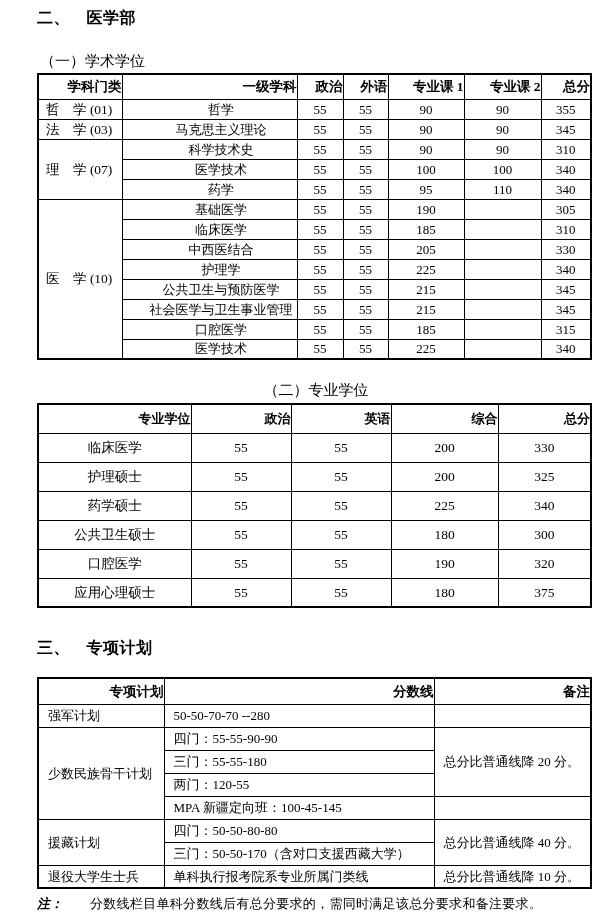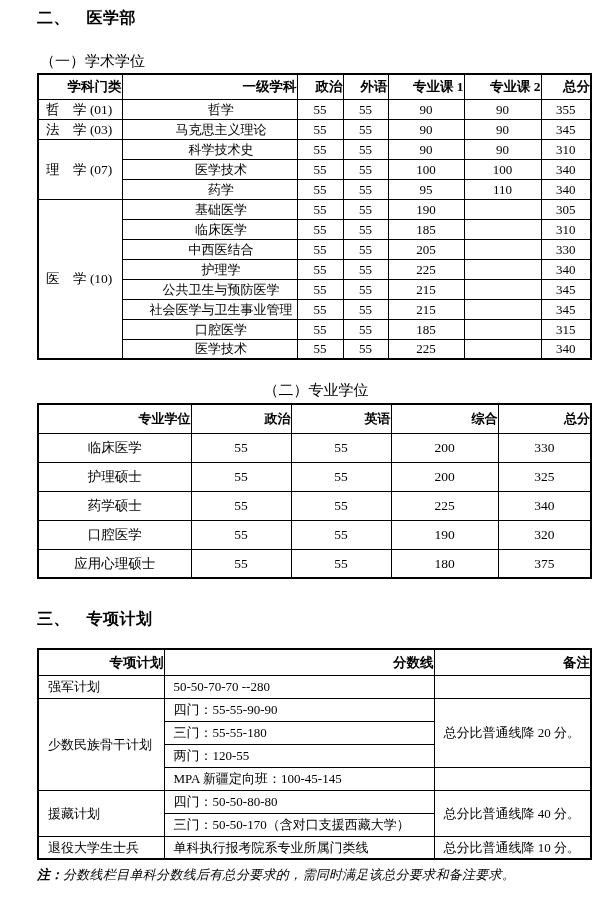--- a/index.html
+++ b/index.html
@@ -51,21 +51,21 @@
   .t2 th { height:29px; font-size:13px; }
   .t2 td { height:29px; text-align:center; font-size:13.5px; }
 
   
   .t3 { margin-top:19px; }
   .t3 th { height:26px; }
   .t3 td { height:23px; text-align:left; padding-left:9px; }
 
   .note-line { margin-top:7px; font-size:13px; line-height:16px; }
   .note-label { font-weight:bold; font-style:italic; }
-  .note-text { font-style:italic; letter-spacing:0.3px; }
+  .note-text { letter-spacing:0.3px;margin-left:27px; }
 </style>
 </head>
 <body>
 
 <div class="page">
 
   <div class="section-heading">二、　医学部</div>
 
   <div class="subsection-heading sub1">（一）学术学位</div>
 
@@ -237,20 +237,27 @@
         <td>325</td>
       </tr>
       <tr>
         <td>药学硕士</td>
         <td>55</td>
         <td>55</td>
         <td>225</td>
         <td>340</td>
       </tr>
       <tr>
+        <td>公共卫生硕士</td>
+        <td>55</td>
+        <td>55</td>
+        <td>180</td>
+        <td>300</td>
+      </tr>
+      <tr>
         <td>口腔医学</td>
         <td>55</td>
         <td>55</td>
         <td>190</td>
         <td>320</td>
       </tr>
       <tr>
         <td>应用心理硕士</td>
         <td>55</td>
         <td>55</td>

